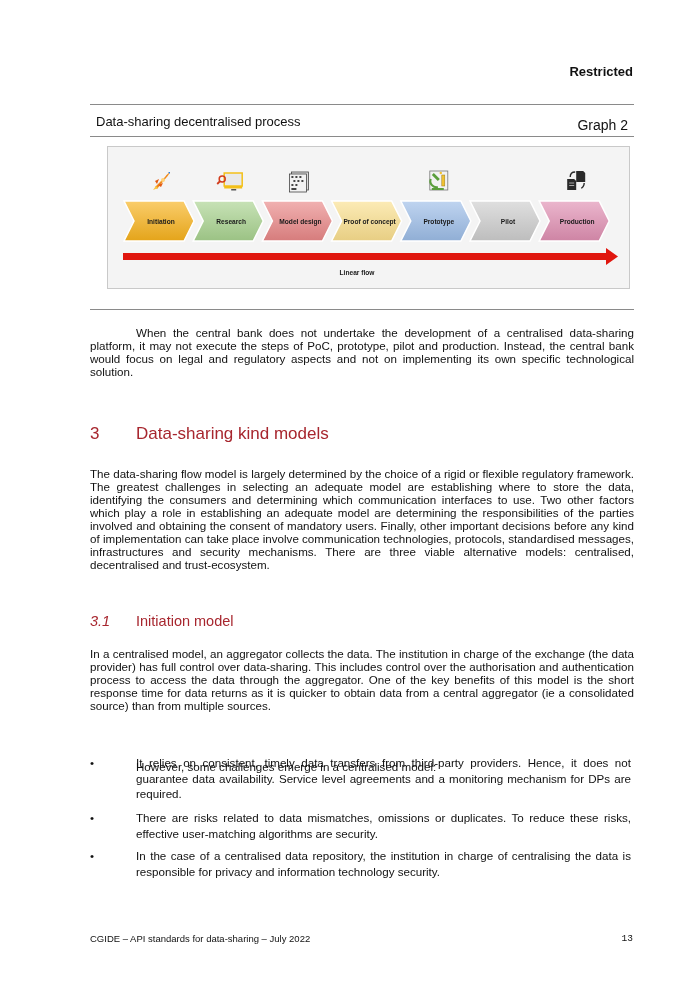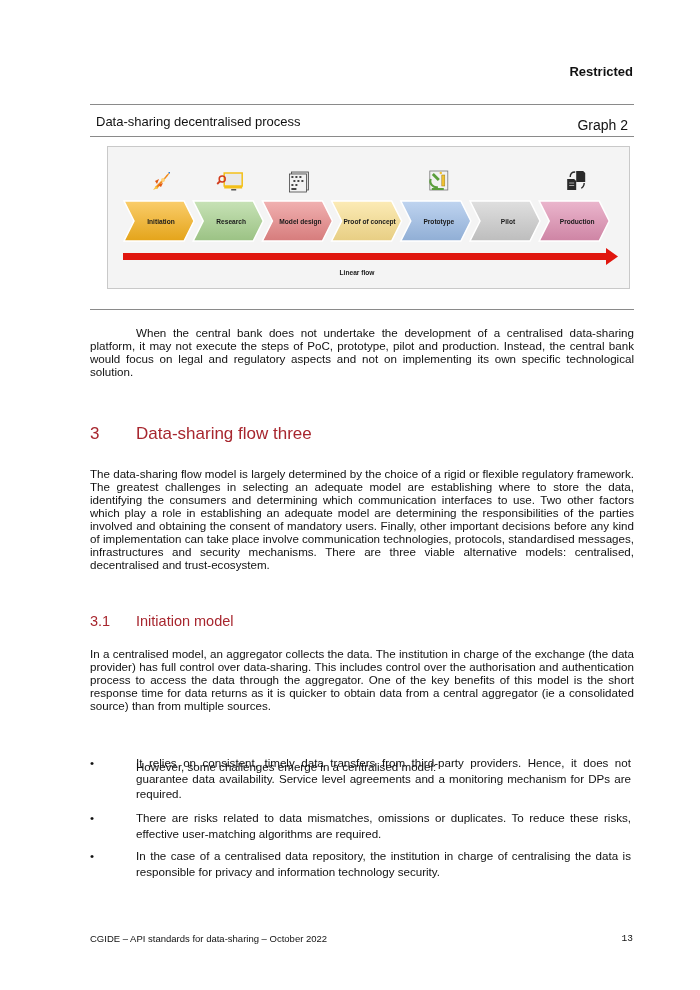--- a/index.html
+++ b/index.html
@@ -11,21 +11,21 @@
   .graph-title { left: 96px; top: 114px; font-size: 13px; }
   .graph-num { right: 72px; top: 117px; font-size: 14px; }
   .figure { left: 107px; top: 146px; width: 523px; height: 143px; background: #f4f4f4;
             border: 1px solid #c9c9c9; box-sizing: border-box; }
   .figure svg { position: absolute; left: 0; top: 0; }
   .para { left: 90px; width: 544px; font-size: 11.6px; line-height: 13px; text-align: justify; }
   .indent { text-indent: 46px; }
   .h1 { left: 90px; top: 424px; font-size: 17px; color: #a7262e; }
   .h1 .num { display: inline-block; width: 46px; }
   .h2 { left: 90px; top: 613px; font-size: 14.5px; color: #a7262e; }
-  .h2 .num { display: inline-block; width: 46px; }
+  .h2 .num { display: inline-block; width: 46px; font-style: italic; }
   .bullet-row { left: 90px; width: 544px; font-size: 11.6px; line-height: 15.7px; }
   .bullet-row .dot { position: absolute; left: 0; top: 0; }
   .bullet-row .txt { position: absolute; left: 46px; right: 3px; text-align: justify; }
   .footer { left: 90px; top: 933px; font-size: 9.5px; }
   .pagenum { right: 67px; top: 933px; font-size: 9.5px; font-family: Liberation Mono, monospace; }
   .chev-label { font-family: "Liberation Sans", sans-serif; font-size: 6.6px; font-weight: bold; fill: #1a1a1a; }
   .flow-label { font-family: "Liberation Sans", sans-serif; font-size: 6.6px; font-weight: bold; fill: #1a1a1a; }
 </style>
 </head>
 <body>
@@ -153,40 +153,40 @@
     </g>
     <text class="flow-label" x="249" y="128" text-anchor="middle">Linear flow</text>
   </svg>
 </div>
 
 <div class="abs rule" style="top:309px;"></div>
 
 <div class="abs para indent" style="top:326px;">When the central bank does not undertake the development of a centralised data-sharing platform, it may not execute the steps of PoC, prototype, pilot and production. Instead, the central bank would focus on legal and regulatory aspects and not on implementing its own specific technological solution.</div>
 
 <div class="abs h1">
-  <span class="num">3</span><span>Data-sharing flow three</span>
+  <span class="num">3</span><span>Data-sharing kind models</span>
 </div>
 
 <div class="abs para" style="top:467px;">The data-sharing flow model is largely determined by the choice of a rigid or flexible regulatory framework. The greatest challenges in selecting an adequate model are establishing where to store the data, identifying the consumers and determining which communication interfaces to use. Two other factors which play a role in establishing an adequate model are determining the responsibilities of the parties involved and obtaining the consent of mandatory users. Finally, other important decisions before any kind of implementation can take place involve communication technologies, protocols, standardised messages, infrastructures and security mechanisms. There are three viable alternative models: centralised, decentralised and trust-ecosystem.</div>
 
 <div class="abs h2">
   <span class="num">3.1</span><span>Initiation model</span>
 </div>
 
 <div class="abs para" style="top:647px;">In a centralised model, an aggregator collects the data. The institution in charge of the exchange (the data provider) has full control over data-sharing. This includes control over the authorisation and authentication process to access the data through the aggregator. One of the key benefits of this model is the short response time for data returns as it is quicker to obtain data from a central aggregator (ie a consolidated source) than from multiple sources.</div>
 
 <div class="abs para indent" style="top:760px;">However, some challenges emerge in a centralised model:</div>
 
 <div class="abs bullet-row" style="top:755px;">
   <span class="dot">•</span>
   <span class="txt">It relies on consistent, timely data transfers from third-party providers. Hence, it does not guarantee data availability. Service level agreements and a monitoring mechanism for DPs are required.</span>
 </div>
 <div class="abs bullet-row" style="top:810px;">
   <span class="dot">•</span>
-  <span class="txt">There are risks related to data mismatches, omissions or duplicates. To reduce these risks, effective user-matching algorithms are required.</span>
+  <span class="txt">There are risks related to data mismatches, omissions or duplicates. To reduce these risks, effective user-matching algorithms are security.</span>
 </div>
 <div class="abs bullet-row" style="top:848px;">
   <span class="dot">•</span>
   <span class="txt">In the case of a centralised data repository, the institution in charge of centralising the data is responsible for privacy and information technology security.</span>
 </div>
 
-<div class="abs footer">CGIDE – API standards for data-sharing – October 2022</div>
+<div class="abs footer">CGIDE – API standards for data-sharing – July 2022</div>
 <div class="abs pagenum">13</div>
 
 </body></html>

